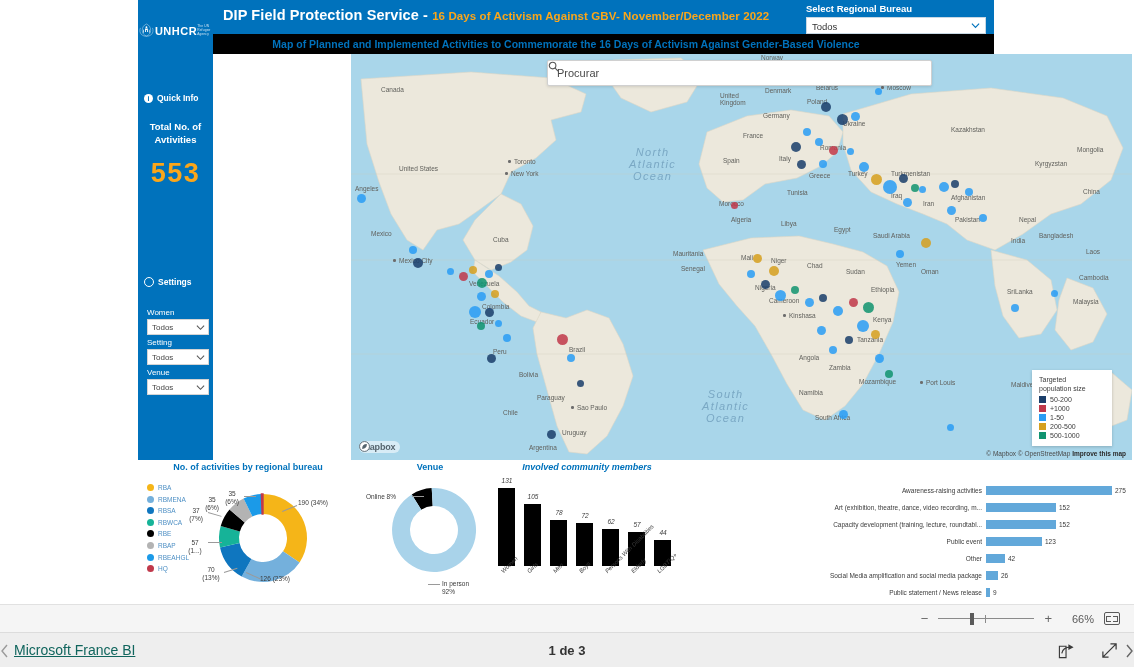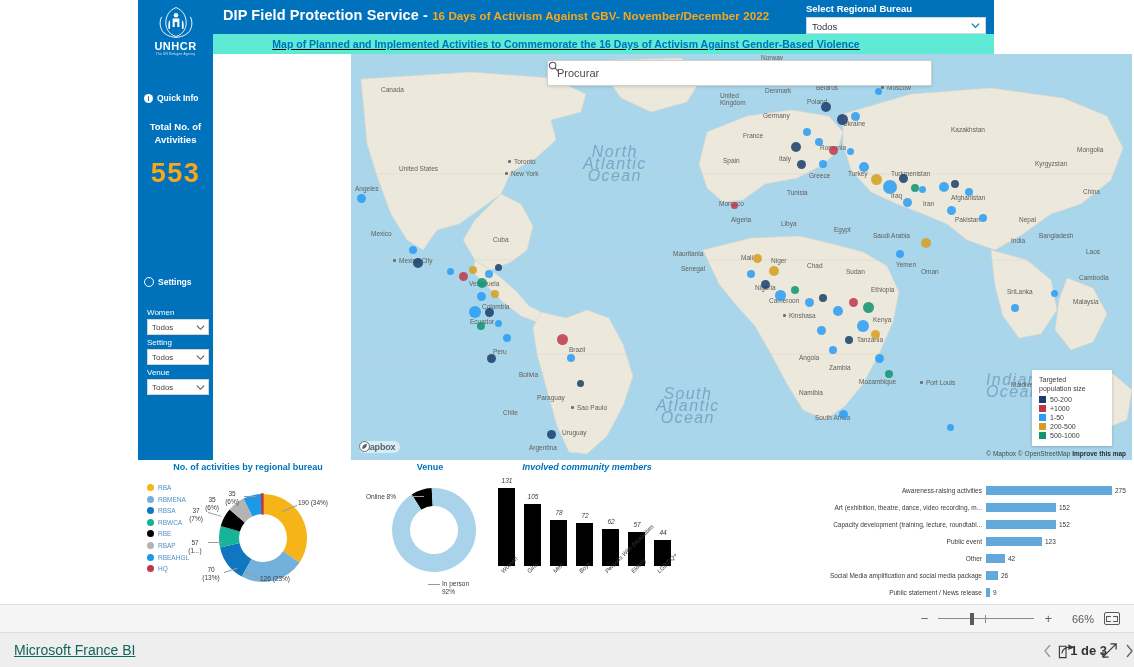--- a/index.html
+++ b/index.html
@@ -38,34 +38,34 @@
     cursor:pointer;
   }
   .bureau-select .chev {
     position:absolute; right:5px; top:3px; width:9px; height:9px;
     color:#0072bc;
   }
 
   
   .sub-hdr {
     position:absolute; left:0; top:34px; width:856px; height:20px;
-    background:#5eead4; text-align:center;text-decoration:underline;
+    background:#000000; text-align:center;
   }
   .sub-hdr span {
     font-size:10.5px; font-weight:bold; color:#0072bc; line-height:20px;
   }
 
   
   .rail {
     position:absolute; left:138px; top:0; width:75px; height:460px;
     background:#0072bc;
   }
   .rail-logo {
     position:absolute; left:0; top:0; width:75px; height:60px;
-    display:flex; align-items:center; justify-content:center; flex-direction:column;
+    display:flex; align-items:center; flex-direction:row;
   }
   .unhcr-mark { width:42px; height:34px; position:relative; }
   .unhcr-word { font-size:11px; font-weight:bold; color:#fff; letter-spacing:.5px; margin-top:1px;}
   .unhcr-tag { font-size:3.2px; color:#cfe4f3; letter-spacing:.2px; }
 
   .rail-quick {
     position:absolute; left:6px; top:93px; width:68px;
     font-size:8.5px; font-weight:bold; color:#ffffff;
     display:flex; align-items:center; gap:4px;
   }
@@ -102,21 +102,21 @@
   .map {
     position:absolute; left:213px; top:54px; width:781px; height:406px;
     background:#a3d3e8; overflow:hidden;
   }
   .map svg { position:absolute; left:0; top:0; }
   .map-label {
     position:absolute; font-size:6.5px; color:#60605c; white-space:nowrap;
     font-family:"Liberation Sans", sans-serif;
   }
   .map-label.ocean {
-    font-size:16px; color:#7aa8c4; font-style:italic; letter-spacing:1.4px; line-height:12px;
+    font-size:11px; color:#7aa8c4; font-style:italic; letter-spacing:1.4px; line-height:12px;margin-left:46px;
   }
   .map-label.city::before{
     content:""; position:absolute; left:-6px; top:2px; width:2.5px;height:2.5px;
     background:#6d6d6d; border-radius:50%;
   }
   .dot { position:absolute; border-radius:50%; opacity:.86; }
 
   .search-box {
     position:absolute; left:196px; top:6px; width:385px; height:26px;
     background:#ffffff; border:1px solid #d0d0d0; border-radius:2px;
@@ -207,21 +207,21 @@
   .statusbar {
     position:absolute; left:0; top:632px; width:1134px; height:35px;
     background:#eeeeee; border-top:1px solid #dcdcdc;
   }
   .pbi-link {
     position:absolute; left:14px; top:9px;
     font-size:14px; color:#10655d; text-decoration:underline; cursor:pointer;
   }
   .pager {
     position:absolute; left:0; right:0; top:10px; display:flex;
-    align-items:center; justify-content:flex-end; gap:18px;
+    align-items:center; justify-content:space-between; gap:18px;
   }
   .pg-arrow { font-size:14px; color:#9a9a9a; cursor:pointer; }
   .pg-txt { font-size:13px; font-weight:bold; color:#333; }
   .sb-icons { position:absolute; right:16px; top:9px; display:flex; gap:26px; }
   .sb-ic { width:17px; height:17px; cursor:pointer; color:#3a3a3a; }
 </style>
 </head>
 <body>
 
 <div class="app">

